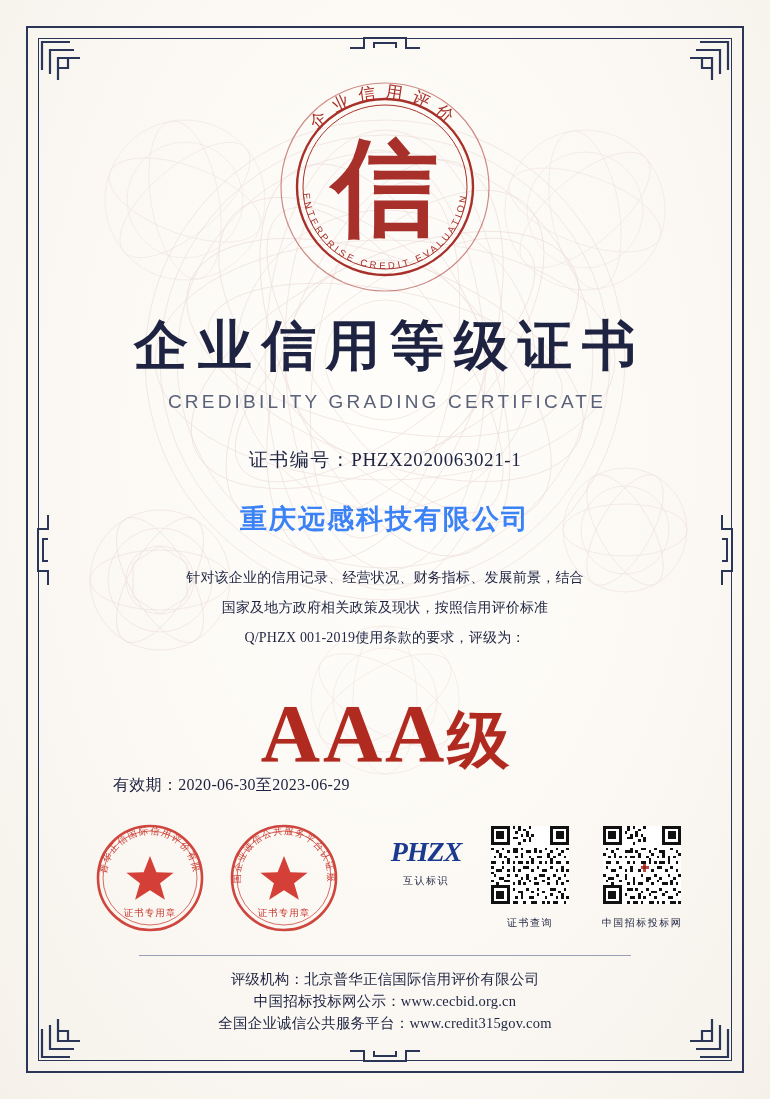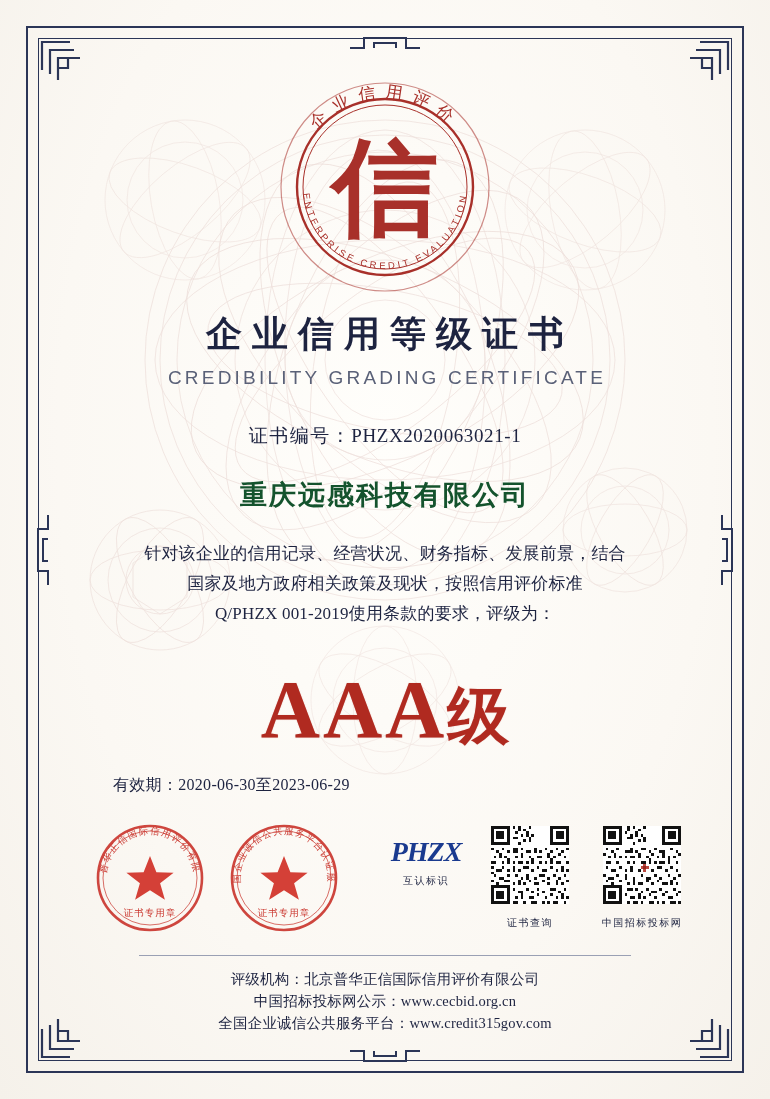--- a/index.html
+++ b/index.html
@@ -99,21 +99,21 @@
     position: absolute;
     left: 0;
     right: 0;
     top: 310px;
     text-align: center;
   }
 
   .title-cn {
     font-family: "Liberation Serif", serif;
     font-weight: bold;
-    font-size: 36px;
+    font-size: 54px;
     letter-spacing: 10px;
     color: #1d2340;
     margin: 0 0 8px 0;
     padding-left: 10px;
   }
   .title-en {
     font-family: "Liberation Sans", sans-serif;
     font-size: 19px;
     letter-spacing: 3.2px;
     color: #5a6178;
@@ -127,26 +127,26 @@
     color: #1d2340;
     letter-spacing: .6px;
     margin: 0 0 28px 0;
   }
   .cert-no .label { letter-spacing: 1.5px; }
   .company {
     font-family: "Liberation Serif", serif;
     font-weight: bold;
     font-size: 27px;
     letter-spacing: 2px;
-    color: #14532d;
+    color: #3b82f6;
     margin: 0 0 26px 0;
   }
   .body-text {
     font-family: "Liberation Serif", serif;
-    font-size: 17px;
+    font-size: 14px;
     line-height: 30px;
     color: #1d2340;
     width: 560px;
     margin: 0 auto;
     letter-spacing: .2px;
   }
   .grade {
     font-family: "Liberation Serif", serif;
     font-weight: bold;
     font-size: 82px;

